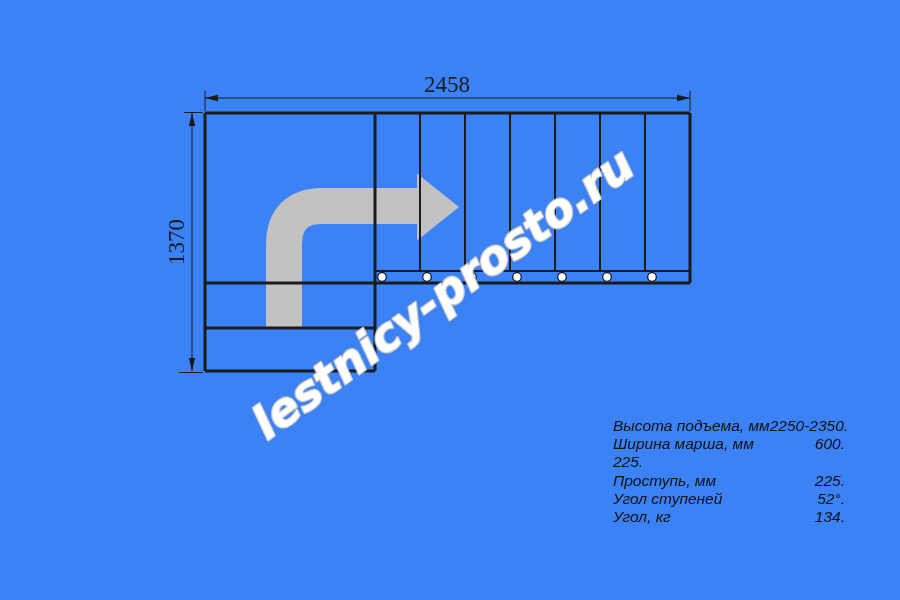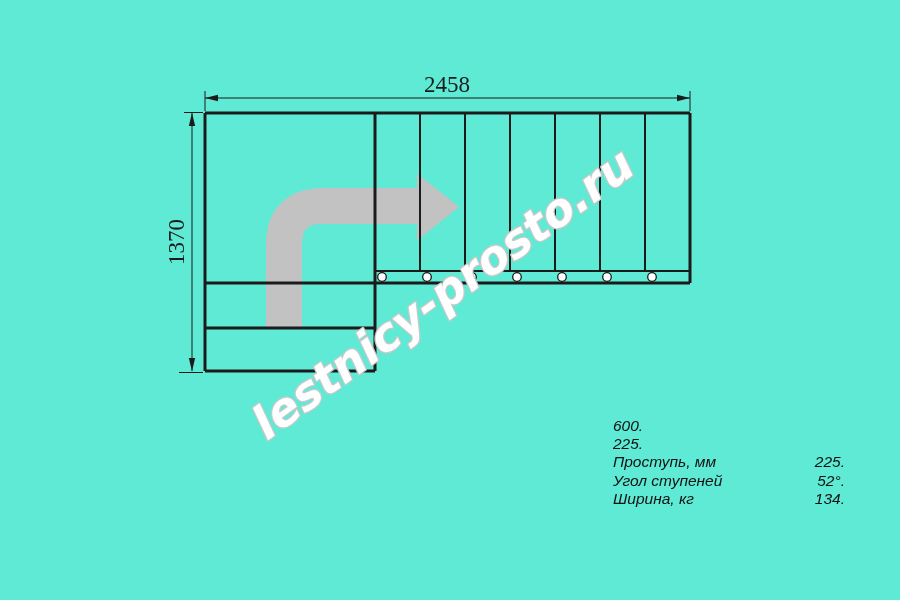--- a/index.html
+++ b/index.html
@@ -1,19 +1,19 @@
 <!DOCTYPE html>
 <html><head>
 <meta charset="utf-8">
 <style>
   html,body{margin:0;padding:0;background:#fff;}
   .canvas{
     position:relative;
     width:900px;height:600px;
-    background:#5eead4;
+    background:#3b82f6;
     overflow:hidden;
     font-family:"Liberation Sans", sans-serif;
   }
   svg{position:absolute;left:0;top:0;}
   .dim-text{
     font-family:"Liberation Serif", serif;
     font-size:23px;
     fill:#1b1b1b;
   }
   .watermark-text{
@@ -98,32 +98,37 @@
     </g>
 
     <text class="dim-text" x="447" y="92" text-anchor="middle">2458</text>
     <text class="dim-text" x="0" y="8" text-anchor="middle" transform="translate(176 242) rotate(-90)">1370</text>
 
     <text class="watermark-text" transform="translate(267 441) rotate(-36)" textLength="458" lengthAdjust="spacingAndGlyphs" paint-order="stroke" stroke-width="2.6" fill="#ffffff" stroke="#c9c9c9">lestnicy-prosto.ru</text>
   </svg>
 
   <div class="specs">
     <div class="spec-row">
+      <span class="spec-label">Высота подъема, мм</span>
+      <span class="spec-value">2250-2350.</span>
+    </div>
+    <div class="spec-row">
+      <span class="spec-label">Ширина марша, мм</span>
       <span class="spec-value">600.</span>
     </div>
     <div class="spec-row">
       <span class="spec-value">225.</span>
     </div>
     <div class="spec-row">
       <span class="spec-label">Проступь, мм</span>
       <span class="spec-value">225.</span>
     </div>
     <div class="spec-row">
       <span class="spec-label">Угол ступеней</span>
       <span class="spec-value">52°.</span>
     </div>
     <div class="spec-row">
-      <span class="spec-label">Ширина, кг</span>
+      <span class="spec-label">Угол, кг</span>
       <span class="spec-value">134.</span>
     </div>
   </div>
 
 </div>
 
 </body></html>

